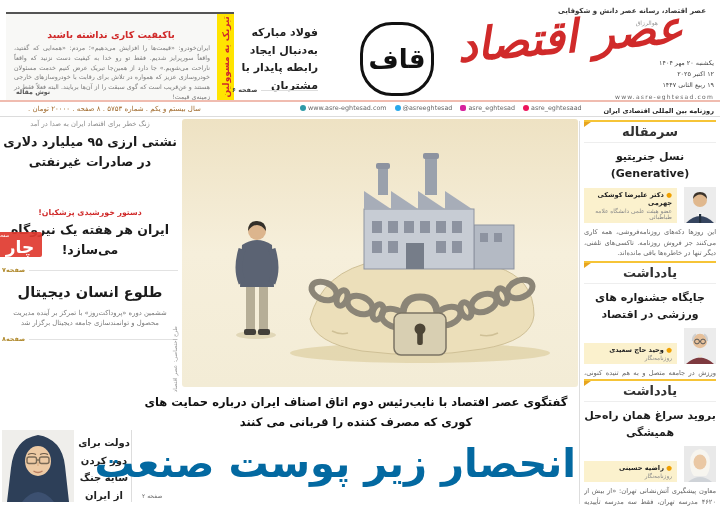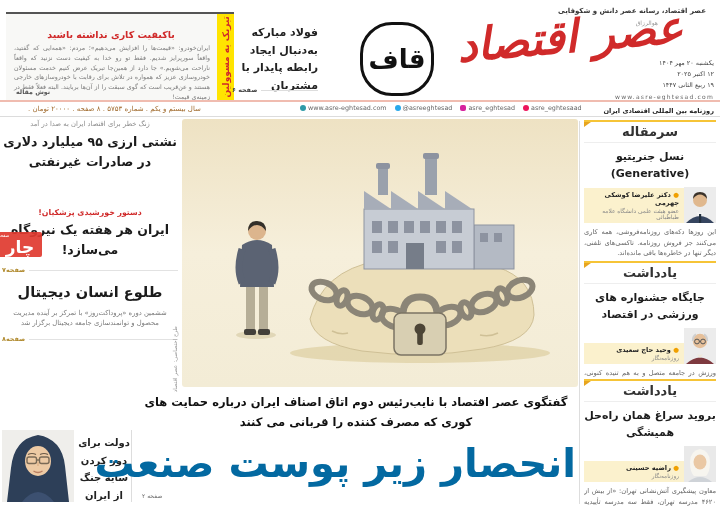--- a/index.html
+++ b/index.html
@@ -58,21 +58,21 @@
 
   
   .sidebar{position:absolute;left:584px;top:120px;width:132px;}
   .side-section{position:relative;overflow:hidden;}
   .side-section.s1{height:141px;} .side-section.s2{height:118px;} .side-section.s3{height:127px;}
   .sec-head{position:relative;border-top:2px solid #f6c437;text-align:center;font-size:13px;
             font-weight:bold;color:#333;padding:2px 0 3px;border-bottom:1px solid #eee;}
   .sec-head::before{content:"";position:absolute;left:0;top:0;width:0;height:0;
                     border-top:5px solid #e8a51e;border-right:7px solid transparent;}
   .side-title{text-align:center;font-weight:bold;font-size:11px;color:#1d1d1d;line-height:1.5;margin:6px 0 5px;}
-  .author-row{display:flex;align-items:flex-end;gap:0;}
+  .author-row{display:flex;align-items:flex-end;gap:7px;}
   .author-photo{width:32px;height:36px;flex:0 0 32px;}
   .author-photo svg{display:block;}
   .author-box{flex:1;background:#fbf1cd;padding:3px 5px;text-align:right;}
   .author-name{font-size:6.6px;font-weight:bold;color:#222;}
   .author-name .b{color:#f0a000;}
   .author-role{font-size:5.8px;color:#888;margin-top:1px;}
   .side-body{font-size:6.7px;color:#666;text-align:justify;line-height:1.6;margin-top:4px;}
   .same-page{font-size:7px;font-weight:bold;color:#333;margin-top:3px;}
 
   

